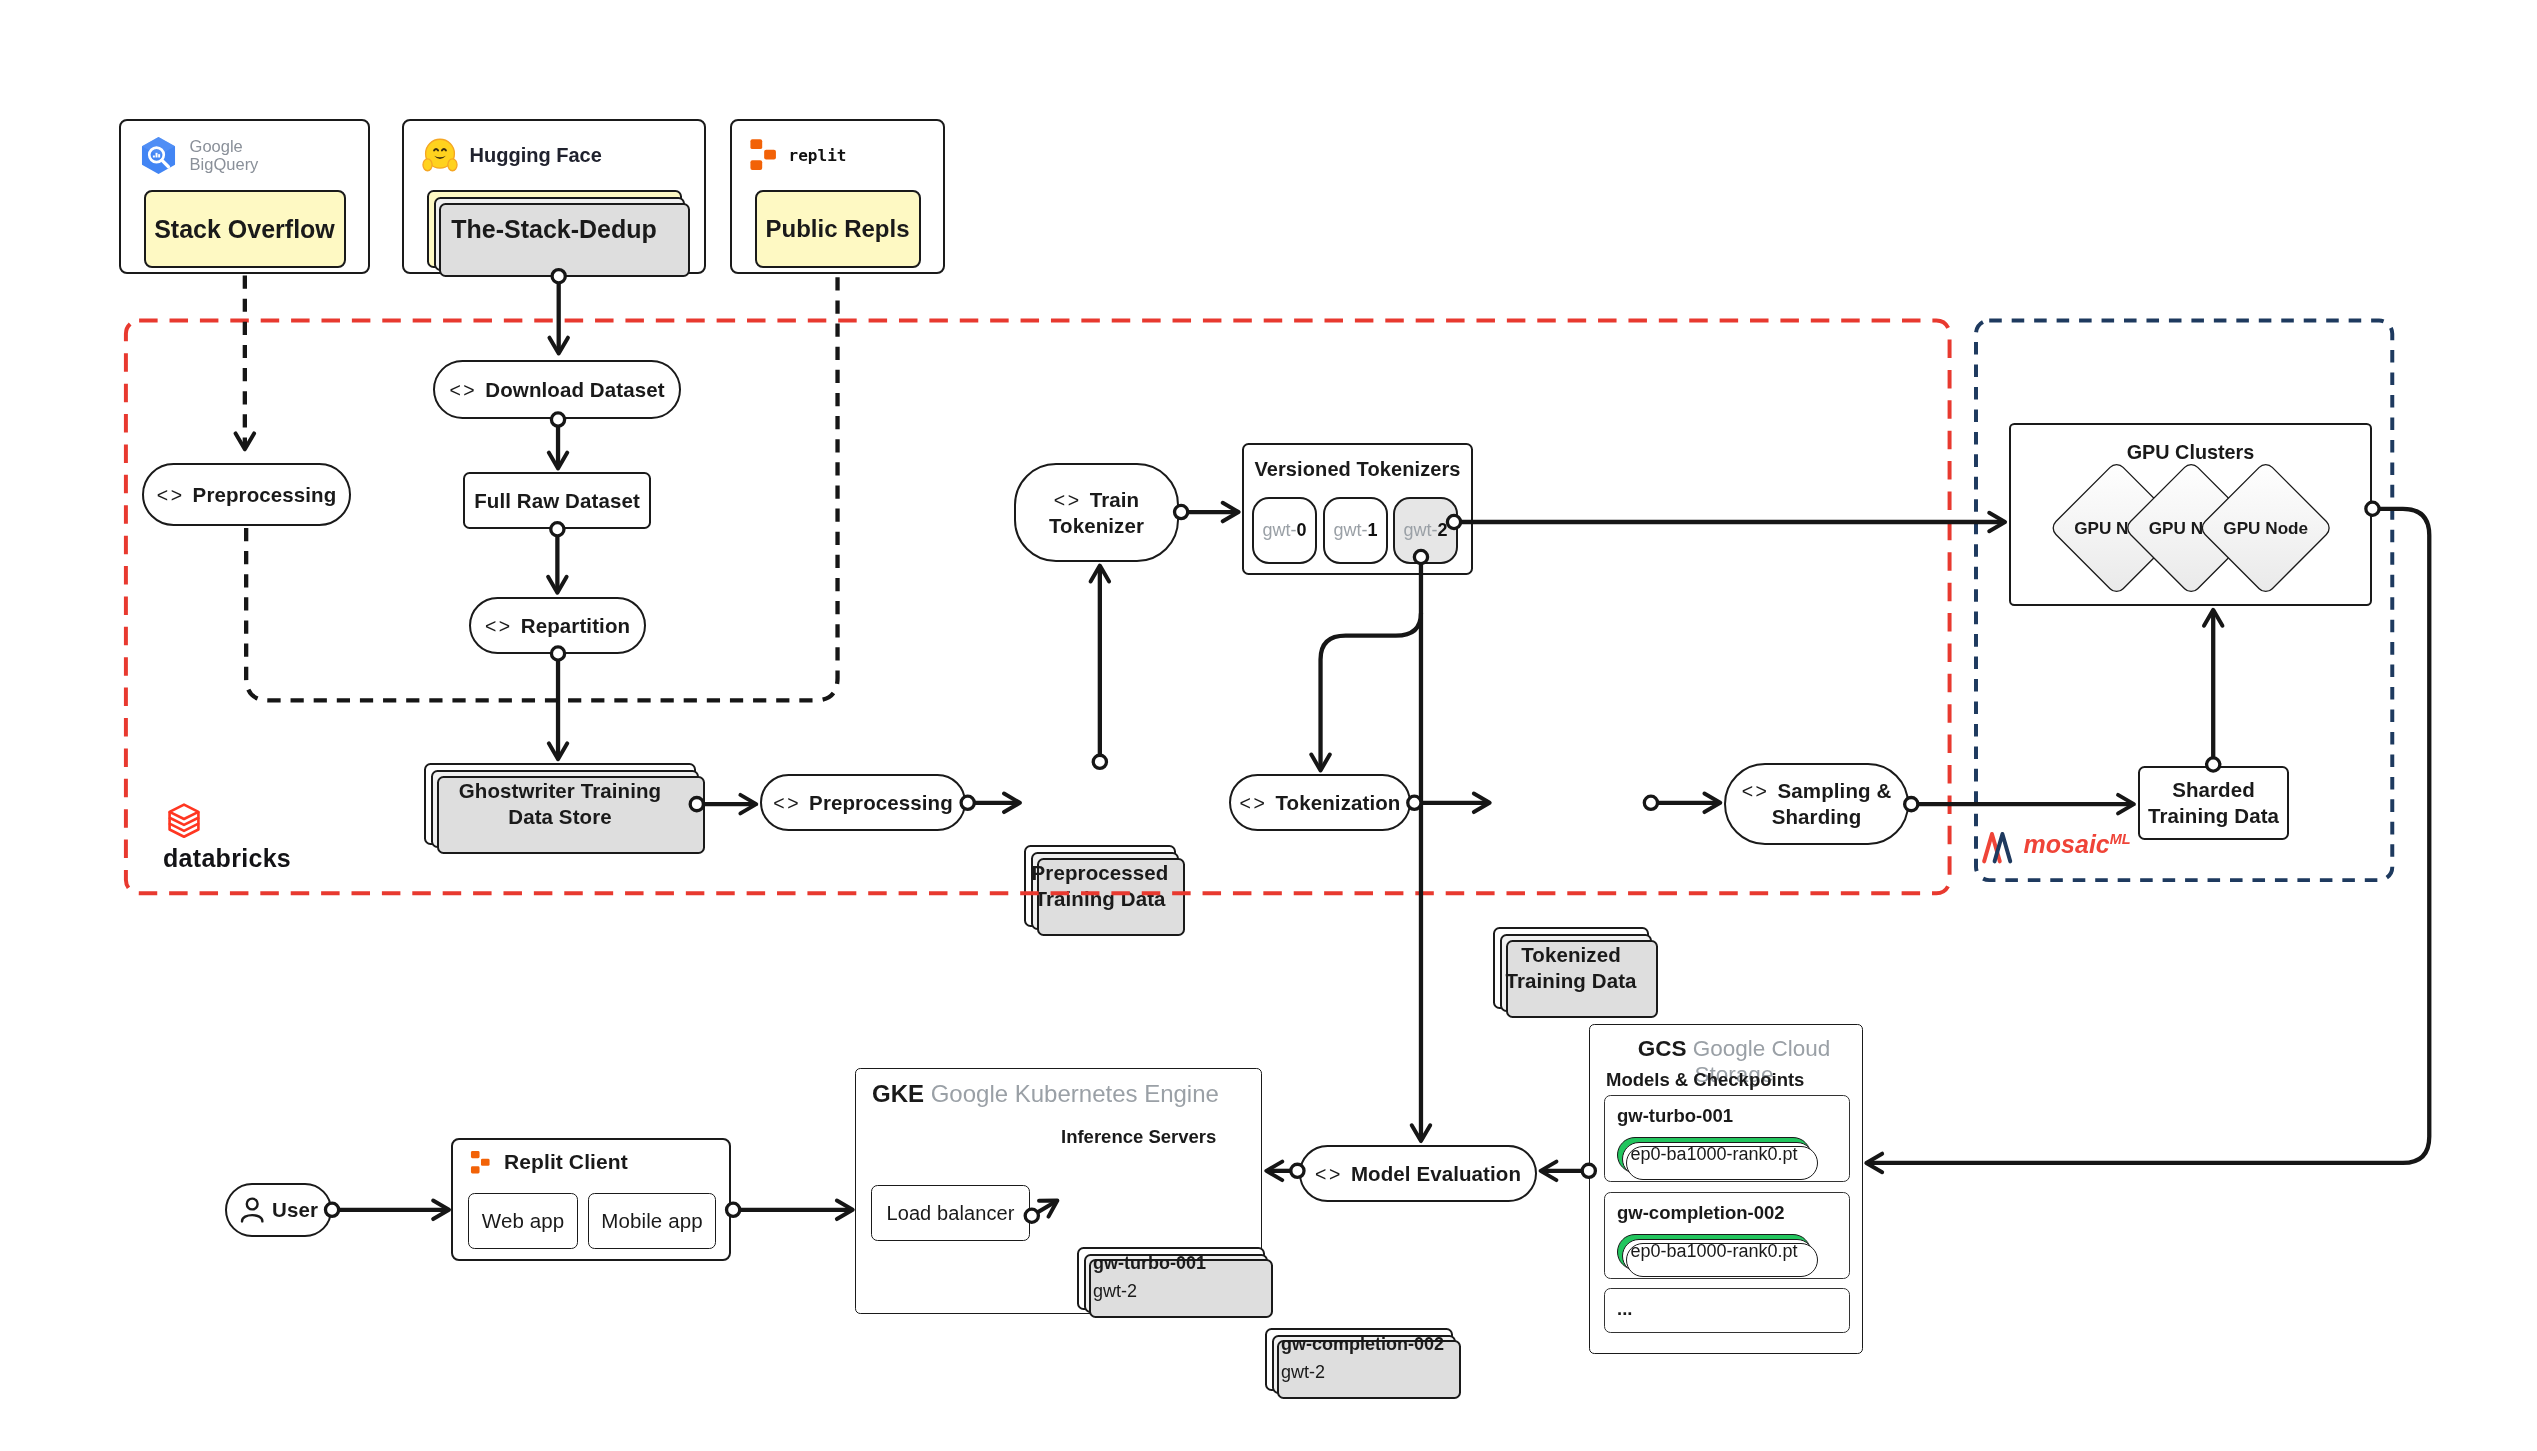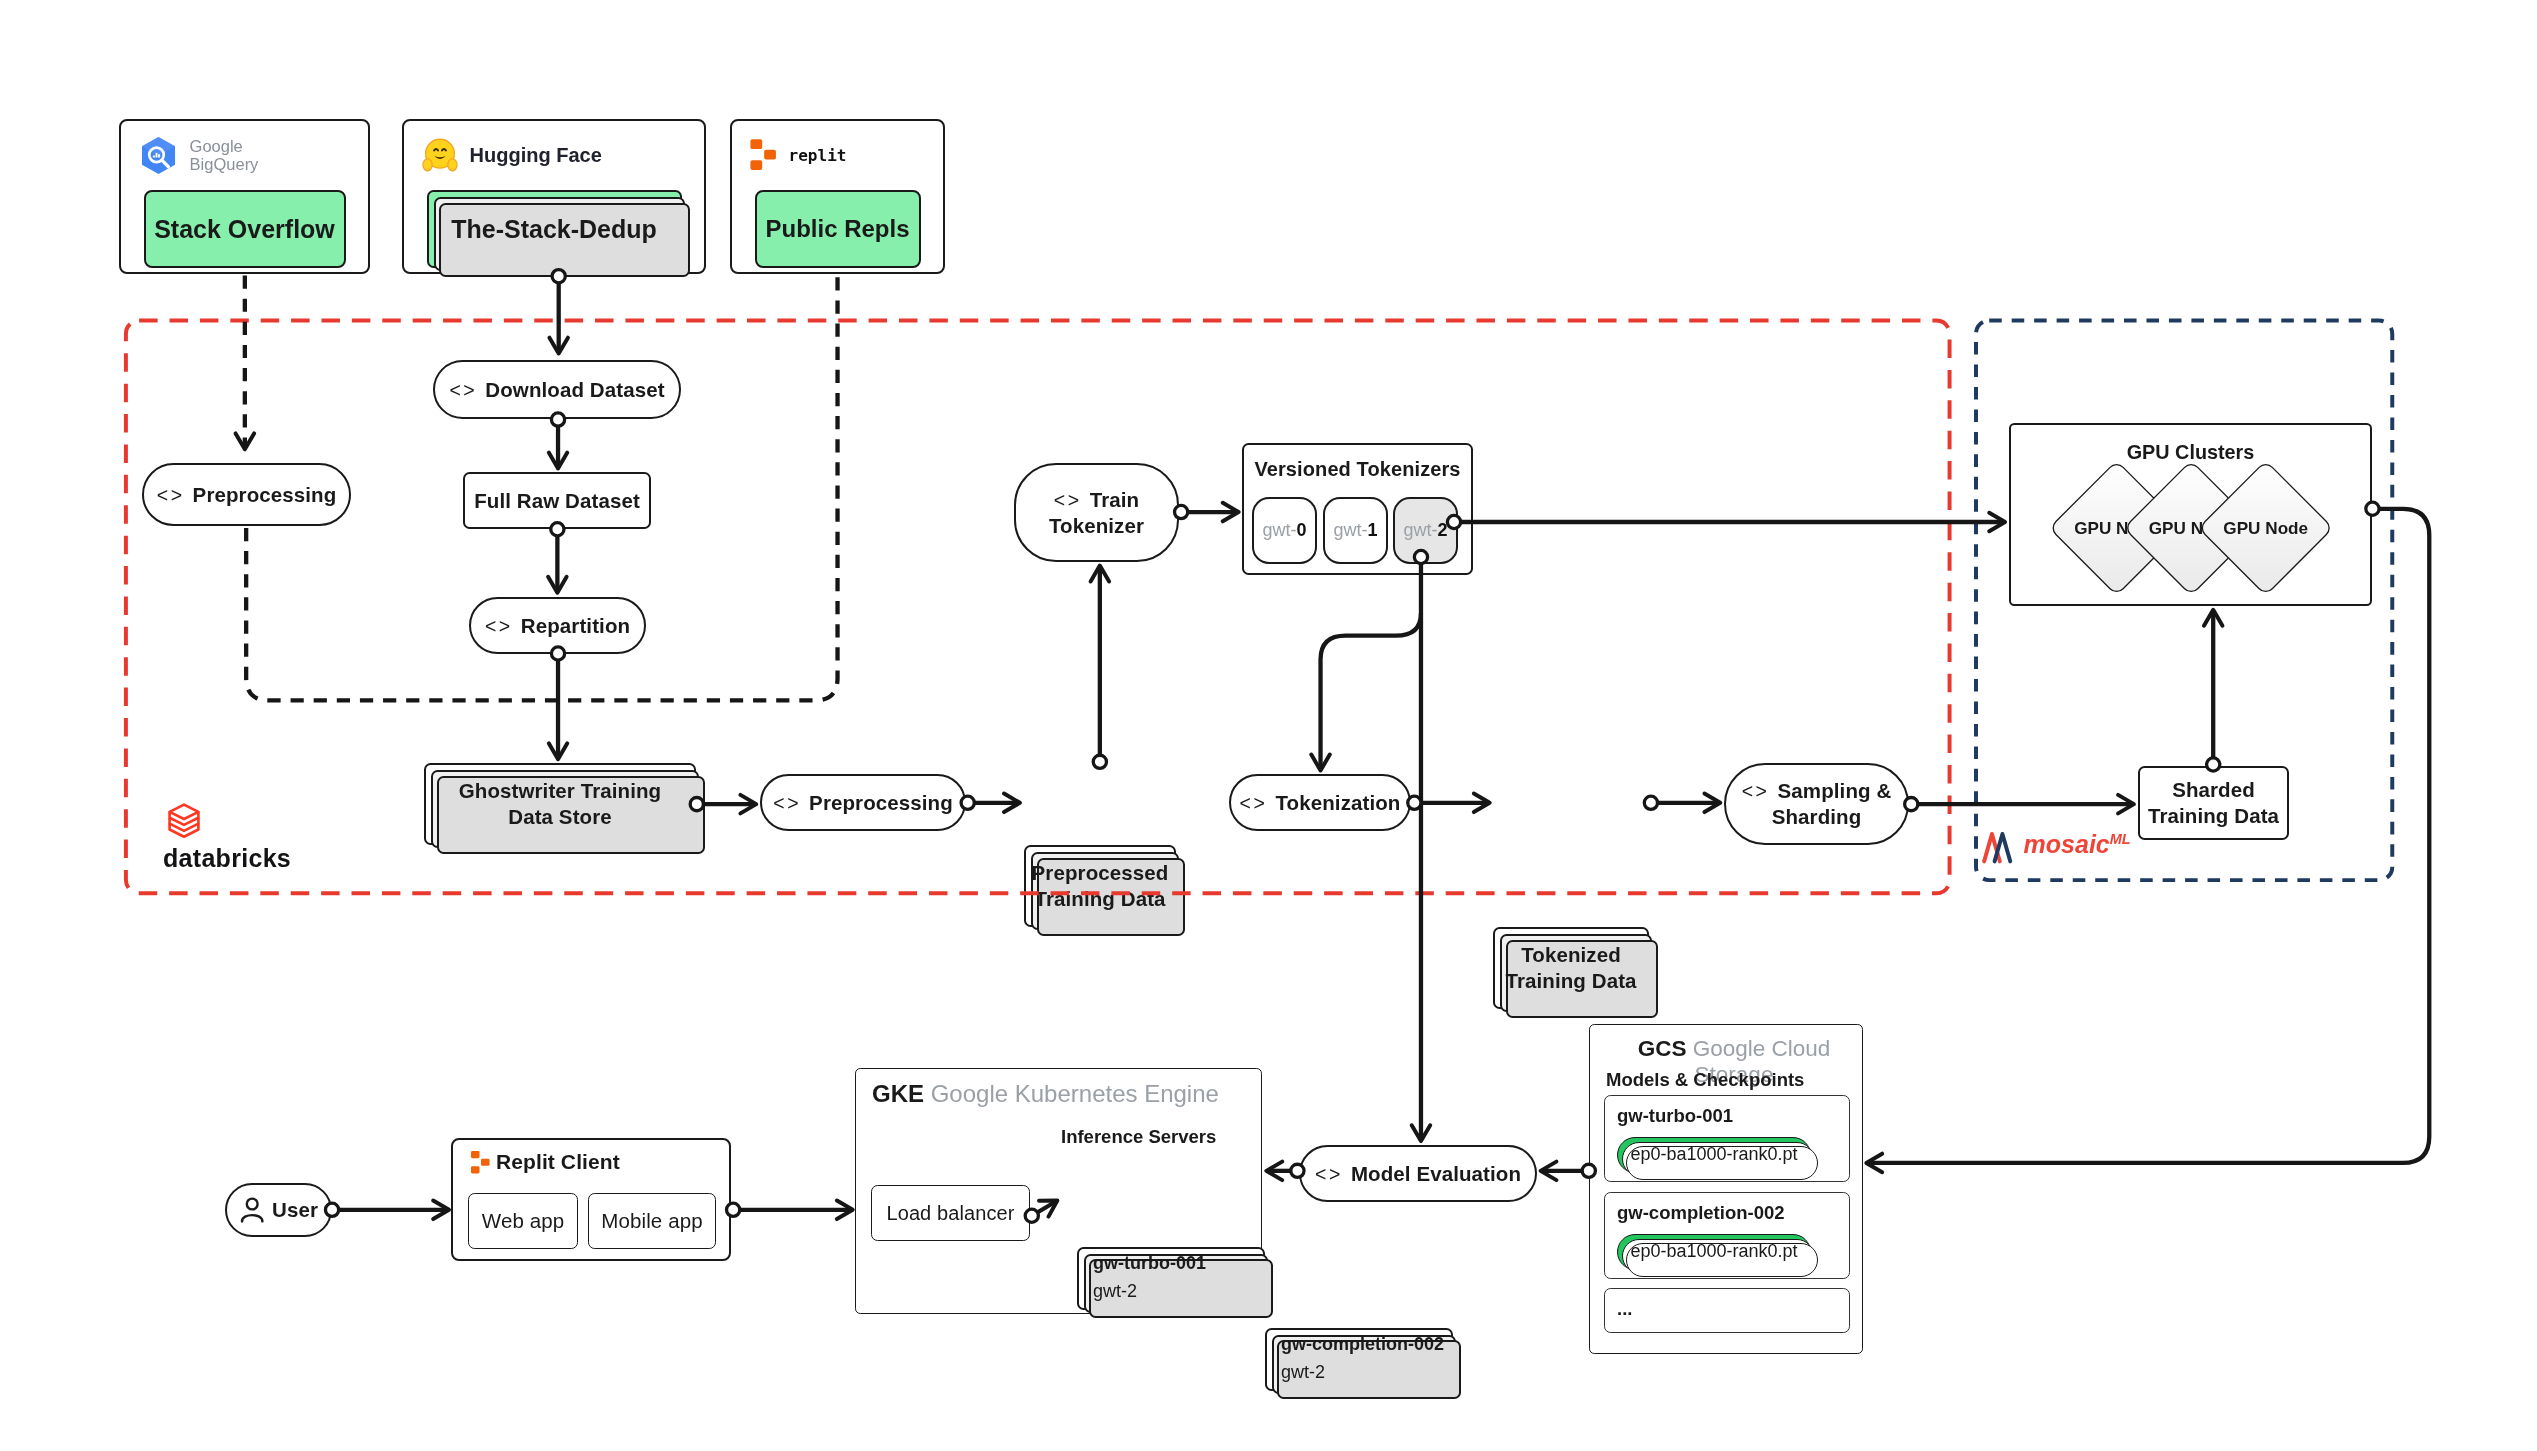--- a/index.html
+++ b/index.html
@@ -17,21 +17,21 @@
   .stack{position:relative;z-index:0;}
   .stack::before,.stack::after{content:"";position:absolute;border:2px solid #1a1a1a;border-radius:6.6px;z-index:-1;}
   .stack::before{left:5.3px;top:5.3px;right:-5.3px;bottom:-5.3px;background:#f0f0f0;}
   .stack::after{left:10.6px;top:10.6px;right:-10.6px;bottom:-10.6px;background:#dedede;}
   
   .srcbox{position:absolute;z-index:10;background:#fff;border:2px solid #1a1a1a;border-radius:8px;box-sizing:border-box;padding:13.2px 17px;}
   .brandrow{display:flex;align-items:center;gap:10.6px;height:42px;}
   .brand-gray{color:#8a9099;font-size:16.5px;line-height:1.1;font-weight:400;}
   .brand-bold{font-size:20px;font-weight:700;color:#20222e;}
   .brand-replit{font-family:"DejaVu Sans Mono",monospace;font-size:16px;font-weight:700;color:#111;}
-  .srcitem{position:absolute;left:22.5px;right:22.5px;top:69px;height:74px;background:#86efac;border:2px solid #1a1a1a;
+  .srcitem{position:absolute;left:22.5px;right:22.5px;top:69px;height:74px;background:#fef9c3;border:2px solid #1a1a1a;
            border-radius:8px;display:flex;align-items:center;justify-content:center;}
   
   .gtitle{position:absolute;left:16px;top:10.6px;font-size:24px;font-weight:700;}
   .gtitle .sub{color:#9aa0a6;font-weight:400;}
   .seclbl{position:absolute;font-size:18.5px;font-weight:700;}
   .cardlbl{font-size:18px;font-weight:700;line-height:1.55;text-align:left;white-space:pre-line;}
   .chip{position:absolute;top:52px;width:61px;height:63px;border:2px solid #1a1a1a;border-radius:17px;background:#fff;
         display:flex;align-items:center;justify-content:center;font-size:18px;}
   .chip .pfx{color:#9aa0a6;} .chip .num{font-weight:700;color:#111;}
   .chip.active{background:#e6e6e6;}
@@ -225,21 +225,21 @@
 
   <div class="node pill" style="left:225px;top:1183px;width:107px;height:54px;gap:6.6px;">
     <svg width="26.4" height="28" viewBox="0 0 44 46">
       <circle cx="22" cy="13" r="9" fill="none" stroke="#1a1a1a" stroke-width="4"></circle>
       <path d="M5 42 C5 28 39 28 39 42" fill="none" stroke="#1a1a1a" stroke-width="4" stroke-linecap="round"></path>
     </svg>
     <span class="lbl">User</span>
   </div>
 
   <div class="node" style="left:451px;top:1138px;width:280px;height:123px;border-radius:8px;">
-    <div style="position:absolute;left:17px;top:9.3px;display:flex;align-items:center;gap:5px;justify-content:space-between;">
+    <div style="position:absolute;left:17px;top:9.3px;display:flex;align-items:center;gap:13px;justify-content:space-between;">
       <svg width="21" height="25" viewBox="0 0 44 52">
         <rect x="2" y="2" width="18" height="15" rx="3" fill="#f26207"></rect>
         <rect x="23" y="18" width="18" height="15" rx="3" fill="#f26207"></rect>
         <rect x="2" y="34" width="18" height="15" rx="3" fill="#f26207"></rect>
       </svg>
       <span class="lbl" style="font-size:21px;">Replit Client</span>
     </div>
     <div class="node" style="left:15px;top:53px;width:110px;height:56px;border-width:1.7px;">
       <span class="lbl" style="font-weight:500;">Web app</span>
     </div>

